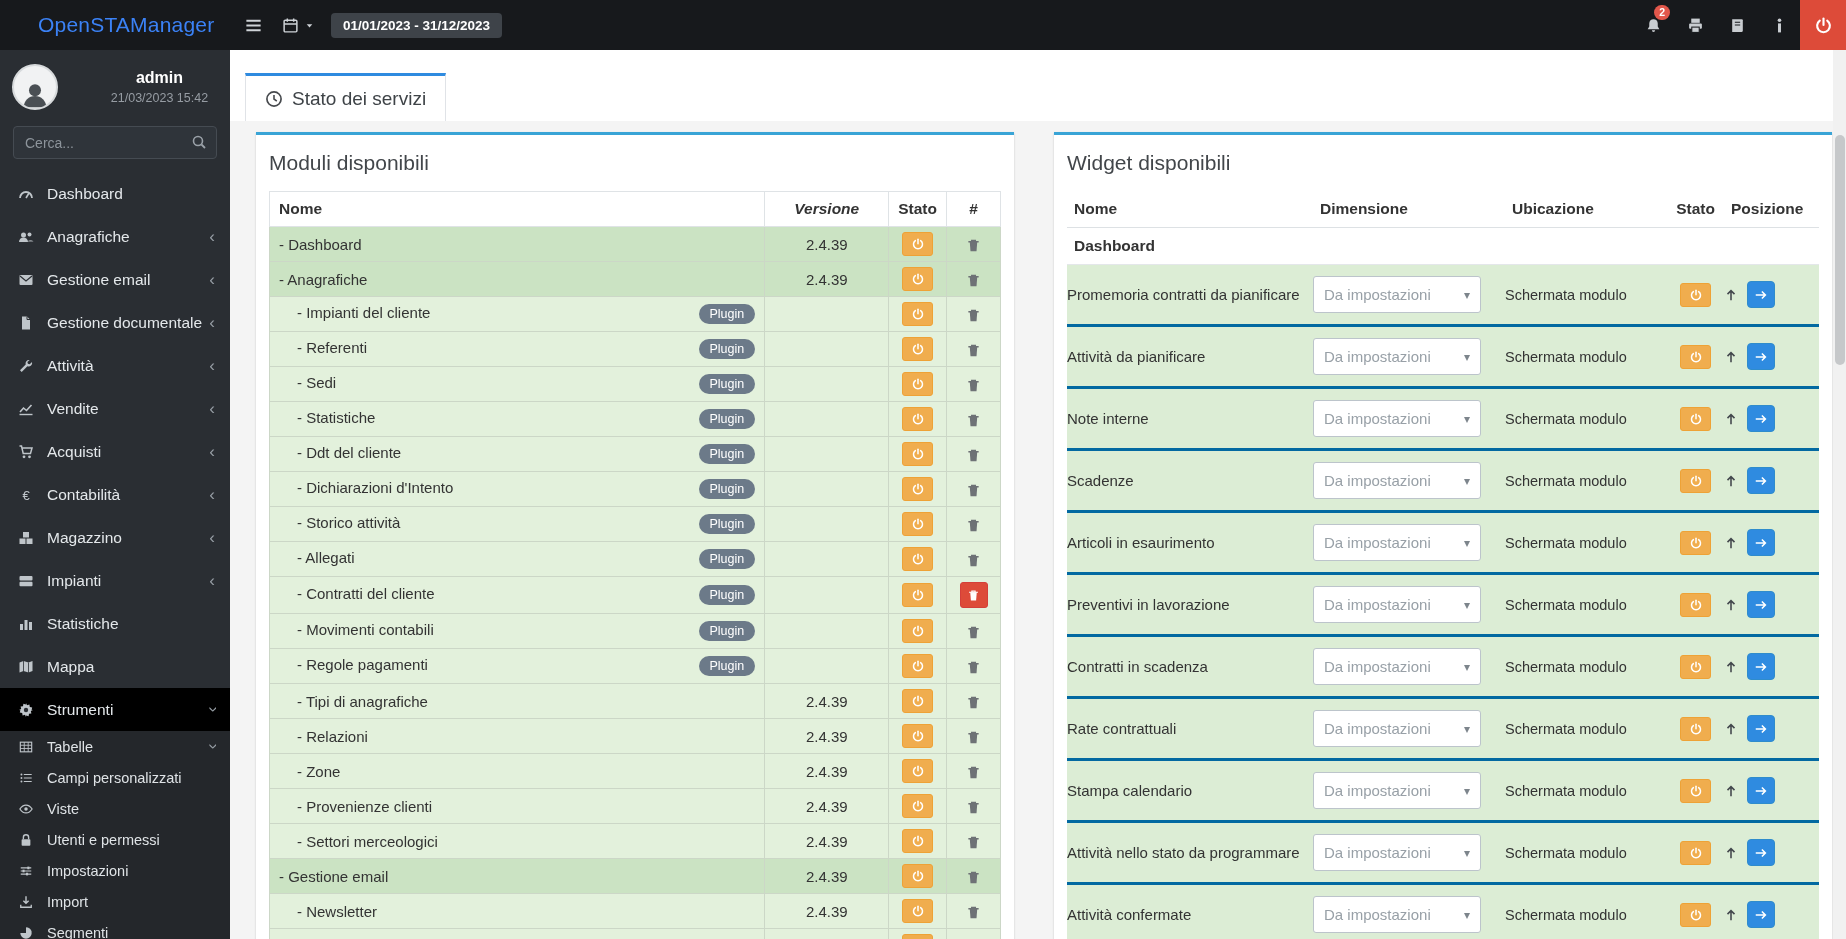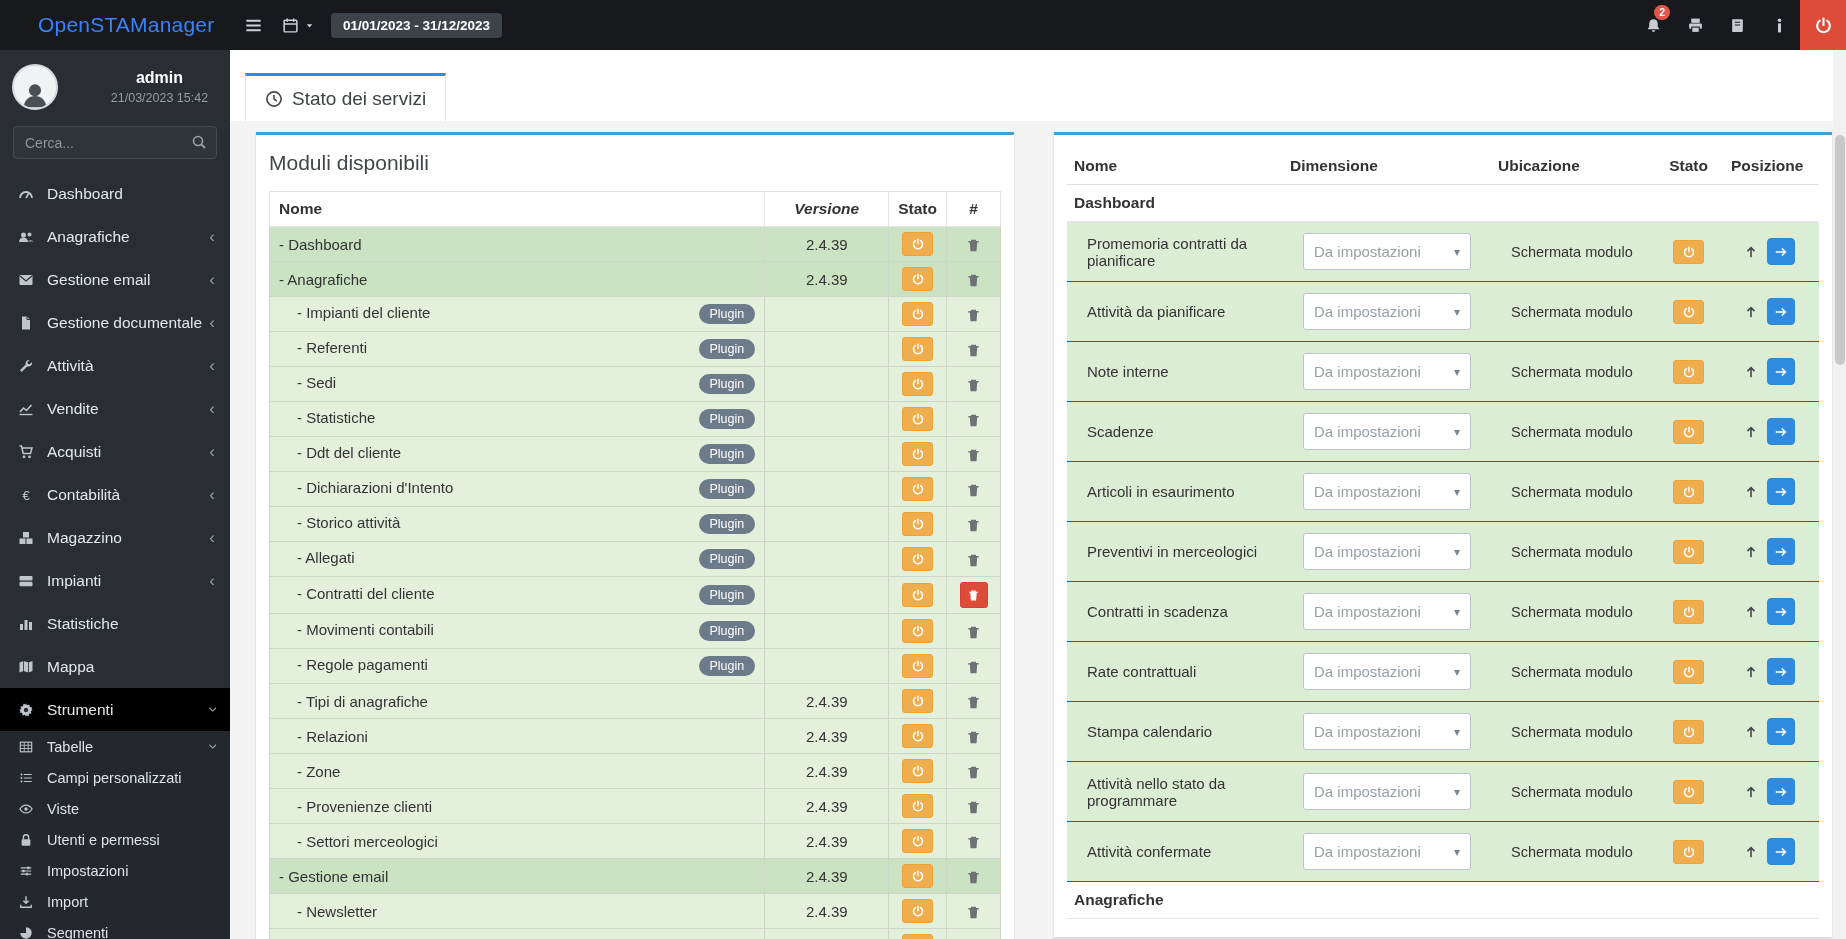--- a/index.html
+++ b/index.html
@@ -79,21 +79,21 @@
   .btn-trash-danger { width: 28px; height: 26px; background: var(--danger, #dd4b39); border: 1px solid #d43f3a; border-radius: 3px; color: #fff; display: inline-flex; align-items: center; justify-content: center; cursor: pointer; }
   .btn-trash-danger svg { width: 13px; height: 13px; }
 
   
   .wtable { width: 100%; border-collapse: collapse; }
   .wtable th { font-size: 15.5px; font-weight: bold; color: #333; text-align: left; padding: 9px 7px; border-bottom: 1px solid #dde1e4; }
   .wtable th:nth-child(2) { width: 192px; }
   .wtable th:nth-child(3) { width: 162px; }
   .wtable th:nth-child(4) { width: 57px; }
   .wtable th:nth-child(5) { width: 95px; }
-  .wtable td { padding: 11px 20px; border-bottom: 1px solid #0369a1; vertical-align: middle; }
+  .wtable td { padding: 11px 0; border-bottom: 3px solid #0369a1; vertical-align: middle; }
   tr.w-row td { background: var(--row-widget, #dcedd5); }
   .w-section td { font-weight: bold; font-size: 15.5px; background: #fff; padding: 9px 7px; border-bottom: 1px solid #e4e7ea; }
   .w-name { font-size: 15px; color: #333; }
   .w-sel { width: 168px; height: 37px; background: #fff; border: 1px solid #bcc4cb; border-radius: 3px; display: flex; align-items: center; justify-content: space-between; padding: 0 10px; color: #98a0a7; font-size: 15px; cursor: pointer; }
   .w-sel .sel-caret { color: #7d858c; font-size: 12px; }
   .w-loc { font-size: 14.5px; color: #333; }
   .w-pos-wrap { display: flex; align-items: center; gap: 9px; }
   .pos-up { color: #43484d; display: inline-flex; cursor: pointer; }
   .pos-up svg { width: 14px; height: 14px; }
   .btn-arrow { width: 28px; height: 27px; background: var(--accent-blue, #3598dc); border: 1px solid #2f8ccc; border-radius: 4px; color: #fff; display: inline-flex; align-items: center; justify-content: center; cursor: pointer; }
@@ -754,20 +754,21 @@
               <td class="td-name"><span class="mod-name">- Coda di invio</span></td>
               <td class="td-ver c">2.4.39</td>
               <td class="c"><button class="btn-power"></button></td>
               <td class="c"></td>
             </tr>
           </tbody>
       </table>
     </section>
 
     <section class="card widgets">
+      <h2 class="card-title">Widget disponibili</h2>
       <table class="wtable">
         <thead>
           <tr>
             <th>Nome</th>
             <th>Dimensione</th>
             <th>Ubicazione</th>
             <th class="c">Stato</th>
             <th>Posizione</th>
           </tr>
         </thead>
@@ -919,21 +920,21 @@
                   </span>
                   <button class="btn-arrow">
                     <svg viewBox="0 0 16 16">
                       <path d="M2 8h11M9 4l4 4-4 4" fill="none" stroke="currentColor" stroke-width="1.8"></path>
                     </svg>
                   </button>
                 </span>
               </td>
             </tr>
             <tr class="w-row">
-              <td class="w-name">Preventivi in merceologici</td>
+              <td class="w-name">Preventivi in lavorazione</td>
               <td>
                 <div class="w-sel">
                   <span class="sel-text">Da impostazioni</span>
                   <span class="sel-caret">▾</span>
                 </div>
               </td>
               <td class="w-loc">Schermata modulo</td>
               <td class="c"><button class="btn-power">
                   <svg viewBox="0 0 16 16">
                     <path d="M8 1.5v6" stroke="currentColor" stroke-width="2" stroke-linecap="round" fill="none"></path>

